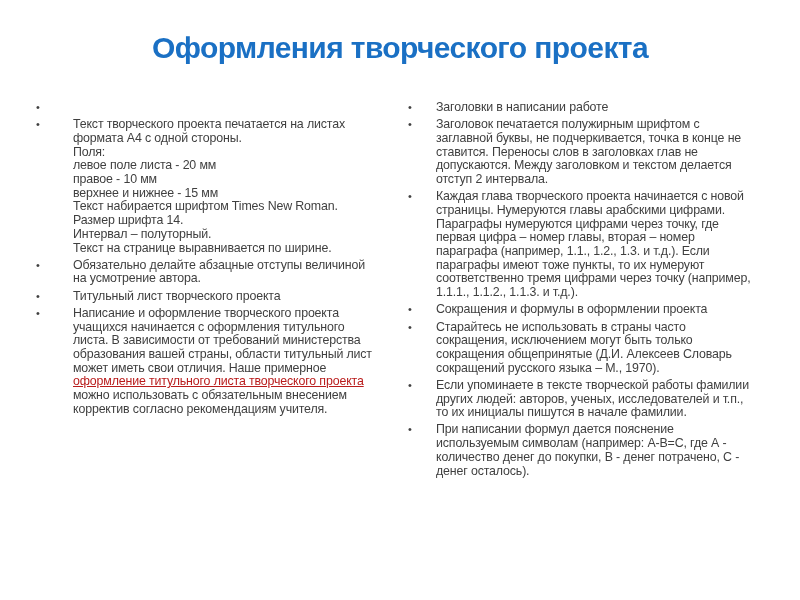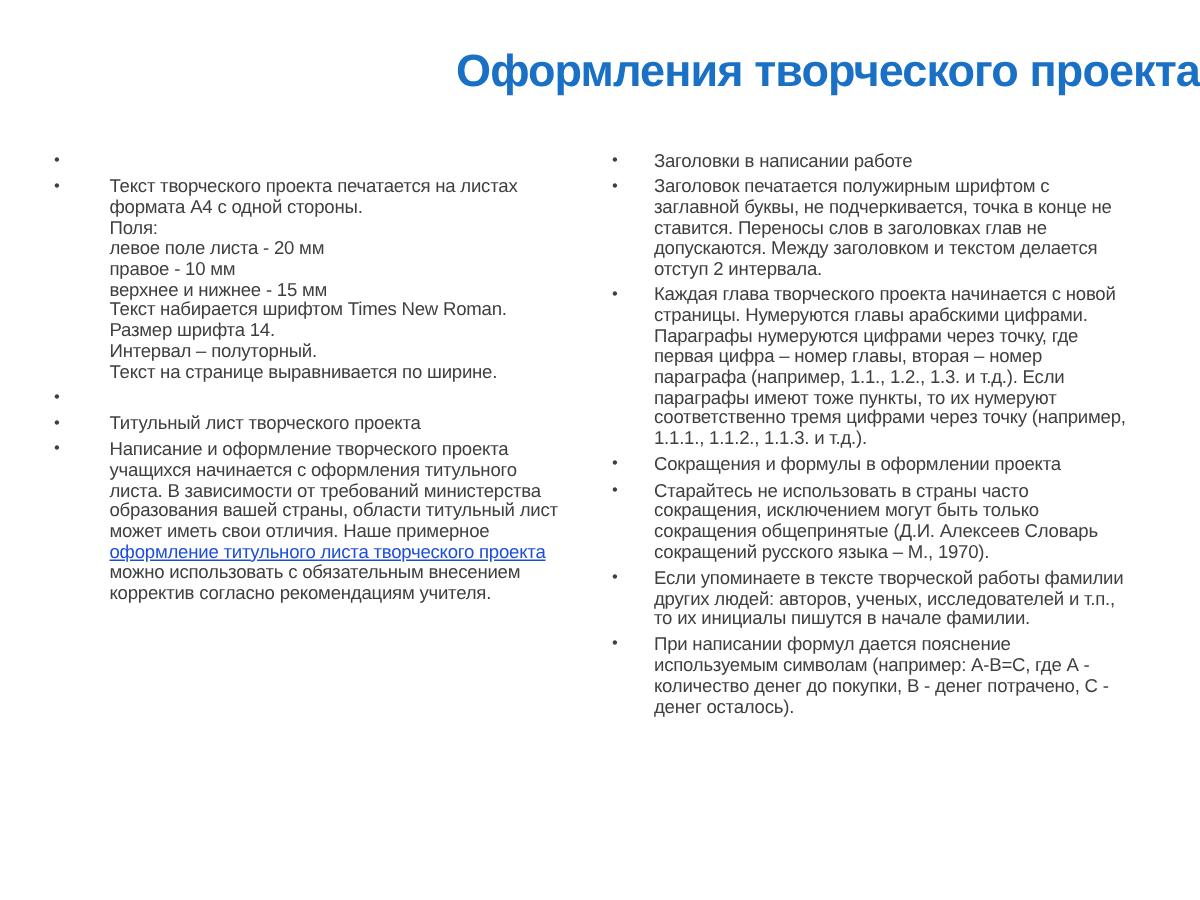--- a/index.html
+++ b/index.html
@@ -9,21 +9,21 @@
     height: 600px;
     background: #ffffff;
     overflow: hidden;
     font-family: "Liberation Sans", sans-serif;
   }
   .title {
     position: absolute;
     top: 31px;
     left: 0;
     width: 100%;
-    text-align: right;
+    text-align: center;
     font-size: 30px;
     font-weight: bold;
     color: #1a70c4;
     letter-spacing: -0.6px;
     white-space: nowrap;
   }
   .col {
     position: absolute;
     top: 101px;
     font-size: 12.4px;
@@ -32,38 +32,38 @@
     letter-spacing: -0.15px;
   }
   .col-left  { left: 36px;  width: 338px; }
   .col-right { left: 408px; width: 348px; }
   .item { display: flex; margin-bottom: 3.5px; }
   .bullet { flex-shrink: 0; font-size: 11px; line-height: 13.7px; }
   .col-left  .bullet { width: 37px; }
   .col-right .bullet { width: 28px; }
   .text { flex: 1; }
   .text strong { font-weight: normal; }
-  a.link { color: #1d4ed8; cursor: pointer; margin-top: 15px; }
+  a.link { color: #b91c1c; cursor: pointer; margin-top: 15px; }
 </style>
 </head>
 <body>
 
 <div class="slide">
   <div class="title">Оформления творческого проекта</div>
   <div class="col col-left">
       <div class="item">
         <span class="bullet">•</span>
       </div>
       <div class="item">
         <span class="bullet">•</span>
         <span class="text"><strong>Текст творческого проекта печатается</strong><span> на листах формата А4 с одной стороны.</span><br><span>Поля:</span><br><span>левое поле листа - </span><strong>20</strong><span> мм</span><br><span>правое - </span><strong>10</strong><span> мм</span><br><span>верхнее и нижнее - </span><strong>15</strong><span> мм</span><br><span>Текст набирается шрифтом </span><strong>Times New Roman.</strong><br><span>Размер шрифта </span><strong>14</strong><span>.</span><br><span>Интервал – полуторный.</span><br><span>Текст на странице выравнивается по ширине.</span></span>
       </div>
       <div class="item">
         <span class="bullet">•</span>
-        <span class="text"><br></span>
+        <span class="text"><span>Обязательно делайте абзацные отступы величиной на усмотрение автора.</span><br></span>
       </div>
       <div class="item">
         <span class="bullet">•</span>
         <span class="text"><span>Титульный лист творческого проекта</span></span>
       </div>
       <div class="item">
         <span class="bullet">•</span>
         <span class="text"><span>Написание и оформление творческого проекта учащихся начинается с оформления титульного листа. В зависимости от требований министерства образования вашей страны, области титульный лист может иметь свои отличия. Наше примерное </span><a class="link" href="#">оформление титульного листа творческого проекта</a><span> можно использовать с обязательным внесением корректив согласно рекомендациям учителя.</span></span>
       </div>
     </div>

